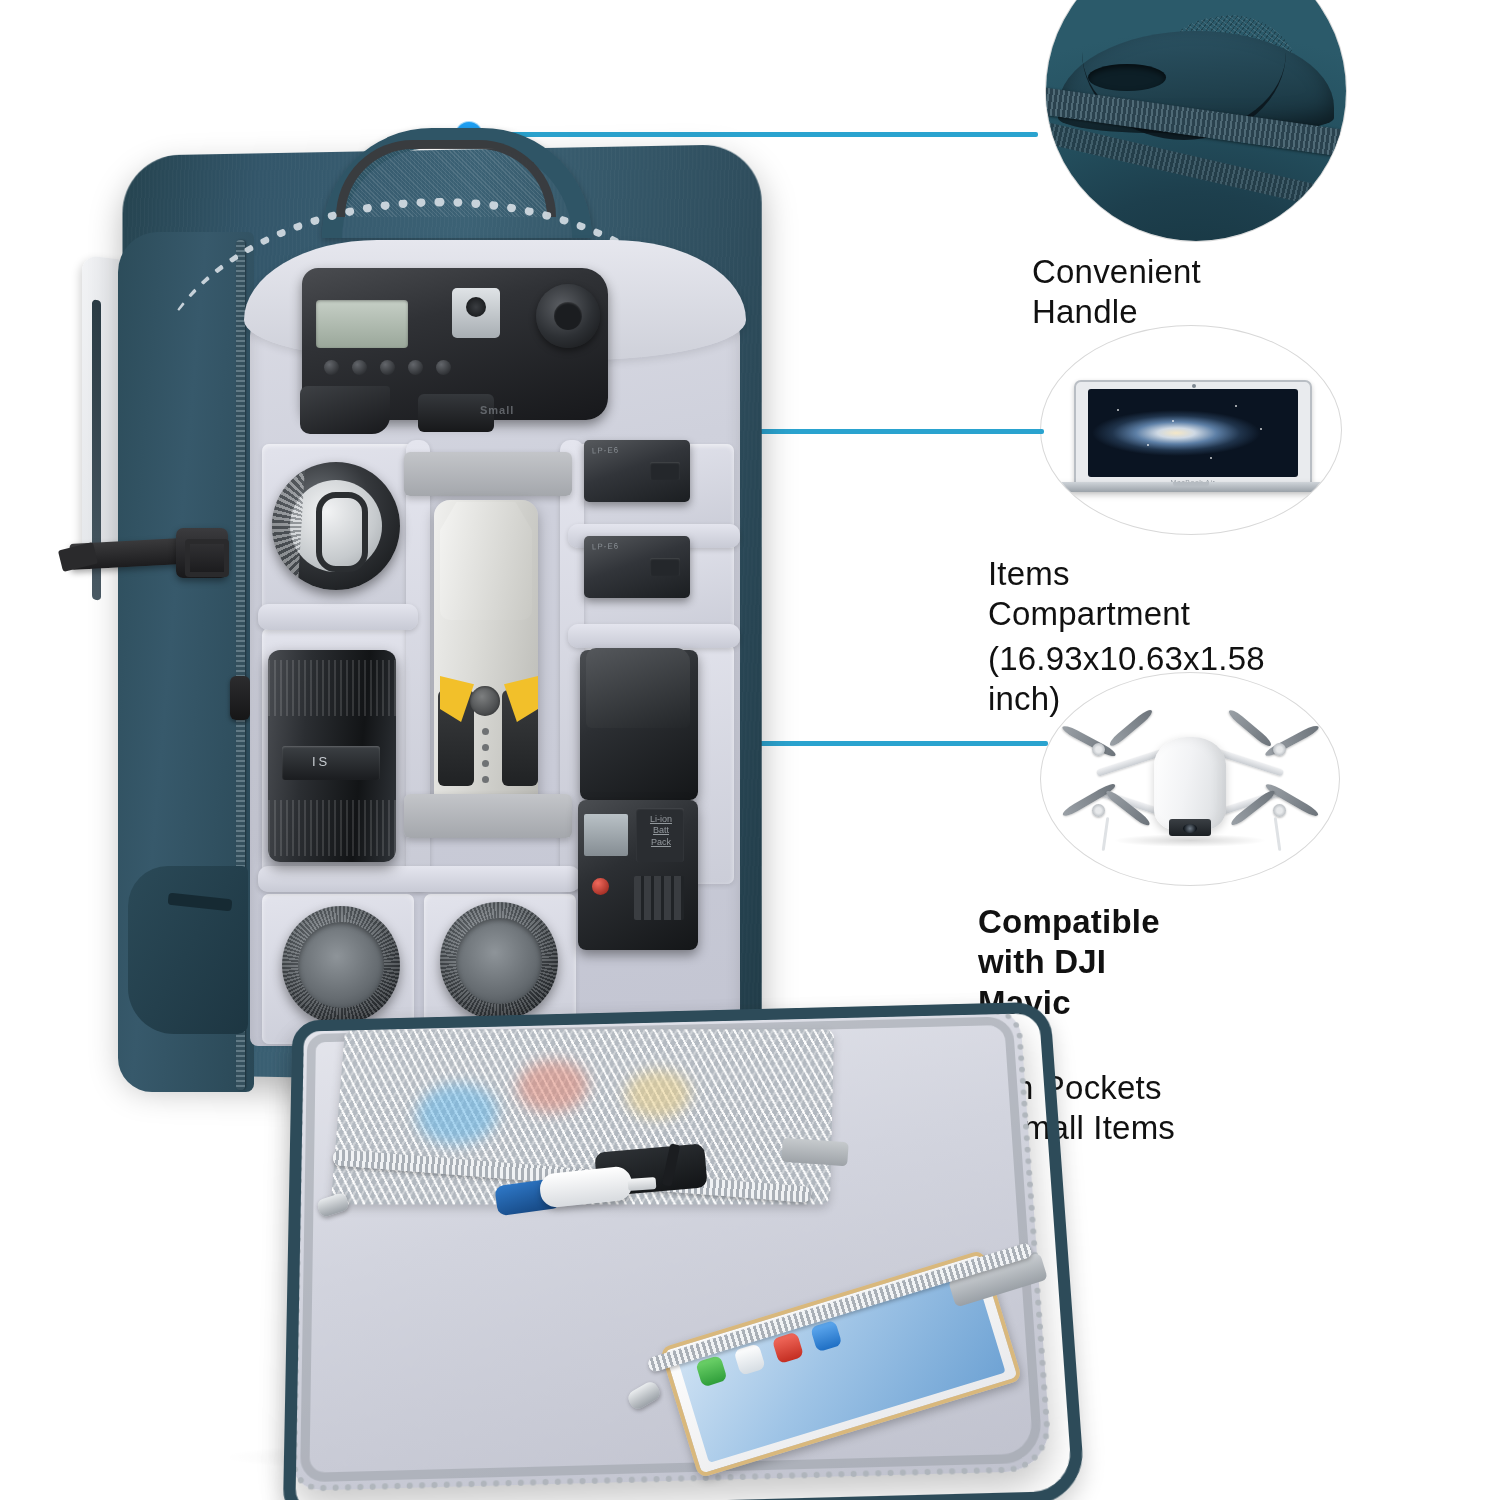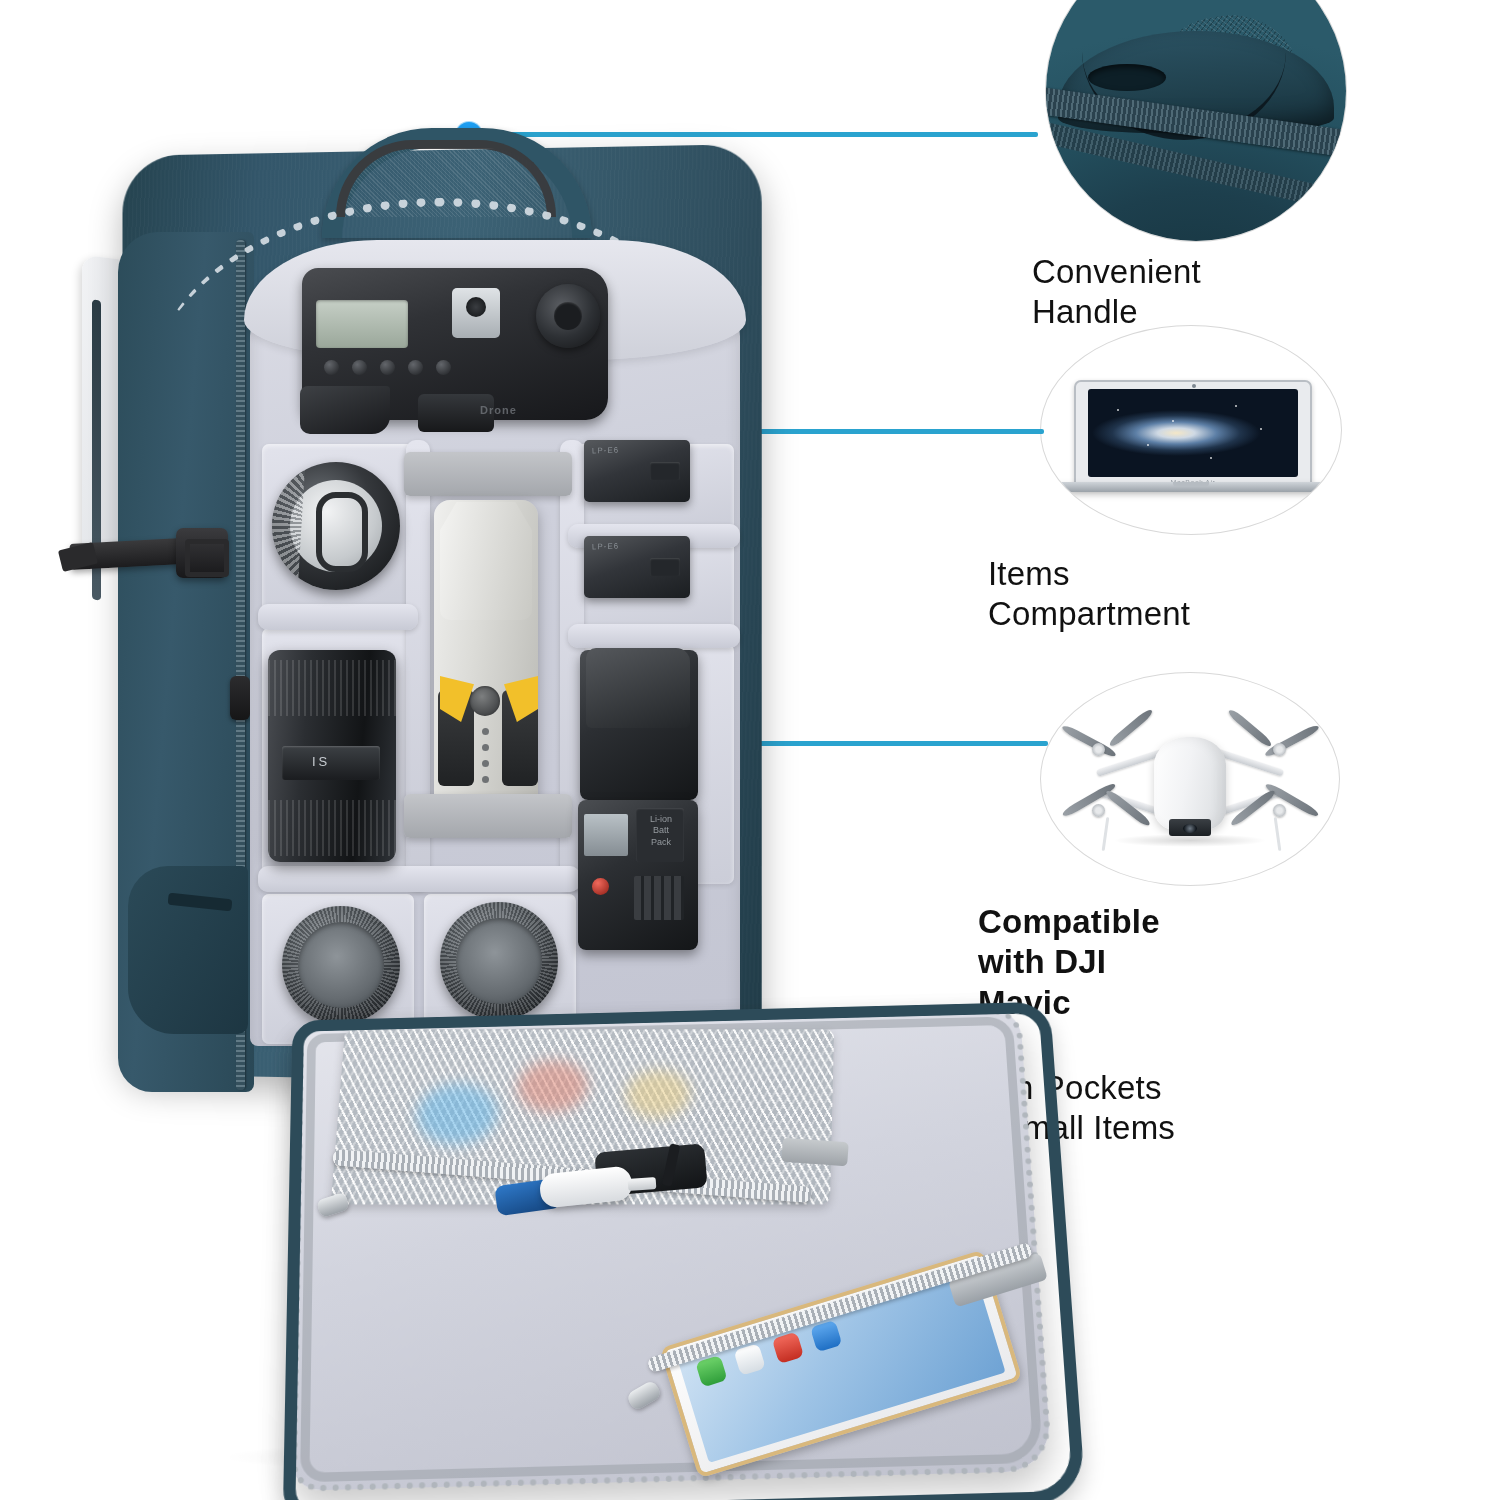--- a/index.html
+++ b/index.html
@@ -372,20 +372,21 @@
       <div class="lap-chin">
         <div class="lap-logo">MacBook Air</div>
       </div>
     </div>
     <div class="lap-base"></div>
     <div class="lap-notch"></div>
   </div>
 
   <div class="caption" style="left:988px;top:554px;font-size:33px;">
     <div>Items Compartment</div>
+    <div style="margin-top:4px;">(16.93x10.63x1.58 inch)</div>
   </div>
 
   <div class="bubble" style="left:1040px;top:672px;width:298px;height:212px;border-radius:50%;">
     <div class="dr-shadow"></div>
 
     <div class="dr-arm" style="left:18%;top:40%;width:26%;transform:rotate(-18deg);"></div>
     <div class="dr-arm" style="left:56%;top:40%;width:26%;transform:rotate(18deg);"></div>
     <div class="dr-arm" style="left:18%;top:60%;width:26%;transform:rotate(18deg);"></div>
     <div class="dr-arm" style="left:56%;top:60%;width:26%;transform:rotate(-18deg);"></div>
 
@@ -480,21 +481,21 @@
     <div class="cam-lcd"></div>
     <div class="cam-hot"></div>
     <div class="cam-dial"></div>
     <div class="cam-btn" style="left:324px;"></div>
     <div class="cam-btn" style="left:352px;"></div>
     <div class="cam-btn" style="left:380px;"></div>
     <div class="cam-btn" style="left:408px;"></div>
     <div class="cam-btn" style="left:436px;"></div>
     <div class="cam-grip"></div>
     <div class="cam-lensbarrel"></div>
-    <div class="cam-brand">Drone</div>
+    <div class="cam-brand">Small</div>
 
     <div class="lenscap"></div>
     <div class="lenscap-ring"></div>
 
     <div class="lens">
       <div class="lens-rib" style="top:10px;"></div>
       <div class="lens-rib" style="top:150px;"></div>
     </div>
     <div class="lens-plate" style="left:282px;top:746px;"></div>
     <div class="lens-txt" style="left:312px;top:754px;">IS</div>
@@ -527,21 +528,21 @@
     <div class="drone-led" style="top:776px;"></div>
     <div class="drone-foot" style="left:436px;top:806px;"></div>
     <div class="drone-foot" style="left:504px;top:806px;"></div>
     <div class="drone-strap" style="top:794px;"></div>
 
     <div class="flash" style="left:580px;top:650px;width:118px;height:150px;"></div>
     <div class="flash-head" style="left:586px;top:648px;width:104px;height:80px;"></div>
     <div class="flash" style="left:578px;top:800px;width:120px;height:150px;"></div>
     <div class="flash-lcd" style="left:584px;top:814px;width:44px;height:42px;"></div>
     <div class="flash-panel" style="left:636px;top:808px;width:48px;height:54px;"></div>
-    <div class="flash-txt" style="left:640px;top:814px;width:42px;white-space:pre-line;">Li-ion
+    <div class="flash-txt" style="left:640px;top:814px;width:42px;white-space:pre-line;text-decoration:underline;">Li-ion
 Batt
 Pack</div>
     <div class="flash-red" style="left:592px;top:878px;"></div>
     <div class="flash-keys" style="left:634px;top:876px;width:50px;height:44px;"></div>
 
     <div class="flap">
       <div class="flap-zip"></div>
       <div class="flap-inner-edge"></div>
     </div>
 

